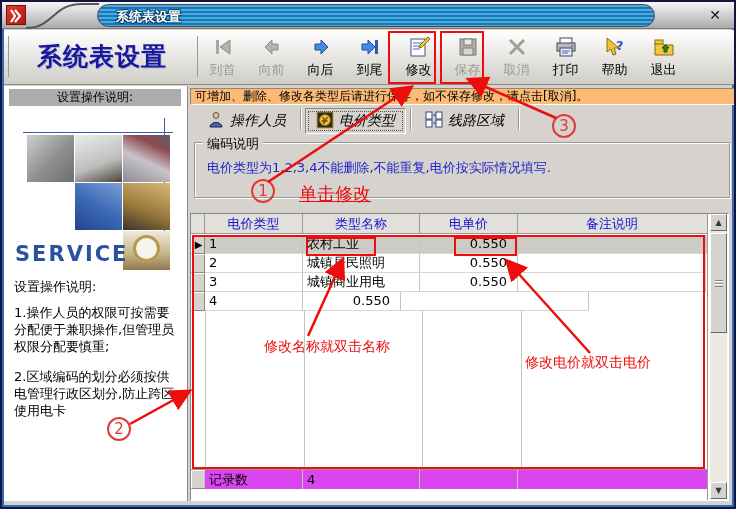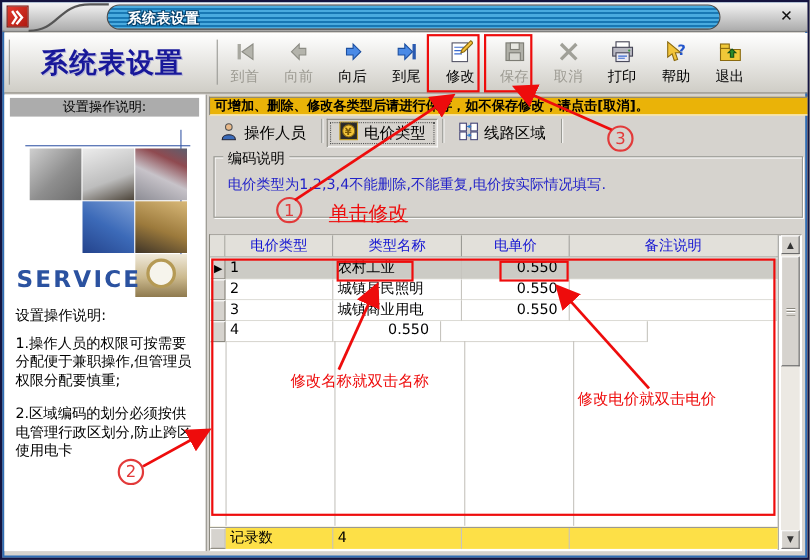--- a/index.html
+++ b/index.html
@@ -54,23 +54,23 @@
   .ph6 { left:114px; top:121px; width:47px; height:39px; background:linear-gradient(180deg,#efe9da,#cbb98e 55%,#8f motorway); background:linear-gradient(180deg,#efe9da,#cbb98e 55%,#8f7a4e); }
   .watchface { position:absolute; left:10px; top:4px; width:27px; height:27px; border-radius:50%;
     background:#f6f4ec; border:3px solid #b59a55; }
   #brand { position:absolute; left:6px; top:132px; font-size:21px; font-weight:bold; color:#2b52a0; letter-spacing:2px; }
   #side-title2 { position:absolute; left:10px; top:192px; font-size:13px; color:#000; }
   .side-para { position:absolute; left:10px; width:166px; font-size:13px; color:#000; line-height:17px; }
   #para1 { top:218px; }
   #para2 { top:282px; }
   
   #notice { position:absolute; left:188px; top:86px; width:546px; height:17px;
-    background:#eab308; border:1px solid; border-color:#8a887f #fff #fff #8a887f;
-    font-size:12px; color:#000; line-height:15px; padding-left:4px; white-space:nowrap; overflow:hidden;font-weight:bold; }
-  #tabs { position:absolute; left:188px; top:106px; height:26px; display:flex; align-items:flex-start; }
+    background:#fdba74; border:1px solid; border-color:#8a887f #fff #fff #8a887f;
+    font-size:12px; color:#000; line-height:15px; padding-left:4px; white-space:nowrap; overflow:hidden; }
+  #tabs { position:absolute; left:196px; top:106px; height:26px; display:flex; align-items:flex-start;font-style:italic; }
   .tab { height:26px; display:flex; align-items:center; gap:5px; padding:0 10px; font-size:14px; color:#000; }
   .tab.selected { border:1px solid; border-color:#8a887f #fff #fff #8a887f; outline:1px dotted #555; outline-offset:-4px; background:#d6d3ce; }
   .tabsep { width:1px; height:22px; background:#9a9a94; margin:0 4px; box-shadow:1px 0 0 #fff; }
   #groupbox { position:absolute; left:192px; top:140px; width:536px; height:56px;
     border:1px solid #9a9a94; box-shadow:inset 1px 1px 0 #fff, 1px 1px 0 #fff; }
   #groupbox-title { position:absolute; left:8px; top:-8px; background:#d6d3ce; padding:0 4px; font-size:13px; color:#000; }
   #groupbox-text { position:absolute; left:12px; top:16px; font-size:13px; color:#2323c8; }
   
   #grid { position:absolute; left:188px; top:211px; width:539px; height:288px;
     background:#fff; border:1px solid; border-color:#8a887f #fff #fff #8a887f; }
@@ -79,21 +79,21 @@
   .hdr-cell { font-size:13px; color:#1414d2; text-align:center; line-height:19px;
     border-right:1px solid #9a9a94; background:#e2e0da; }
   .ind-w { width:14px; } .c1-w { width:98px; } .c2-w { width:117px; } .c3-w { width:98px; } .c4-w { width:188px; }
   .drow { position:absolute; left:0; width:516px; height:19px; display:flex; background:#fff; }
   .drow.selected { background:#cccbc5; }
   .dcell { font-size:13px; color:#000; line-height:18px; padding-left:4px;
     border-right:1px solid #c6c4be; border-bottom:1px solid #d9d7d1; overflow:hidden; }
   .dcell.price { text-align:right; padding-right:10px; }
   .ind-cell { background:#d6d3ce; border:1px solid; border-color:#fff #8a887f #8a887f #fff; font-size:10px; line-height:17px; text-align:center; color:#000; }
   .fill-vline { position:absolute; top:96px; bottom:22px; width:1px; background:#c6c4be; }
-  #footer-row { position:absolute; left:0; bottom:1px; width:516px; height:20px; background:#fde047; display:flex; border-top:1px solid #9a9a94; }
+  #footer-row { position:absolute; left:0; bottom:11px; width:516px; height:20px; background:#d946ef; display:flex; border-top:1px solid #9a9a94; }
   .fcell { font-size:13px; color:#000; line-height:19px; padding-left:4px; border-right:1px solid #c6c4be; }
   
   #vscroll { position:absolute; right:1px; top:0; width:17px; bottom:1px; background:#ece9e3; }
   .sbtn { position:absolute; left:0; width:17px; height:17px; background:#d6d3ce;
     border:1px solid; border-color:#fff #6a6a6a #6a6a6a #fff; font-size:8px; text-align:center; line-height:15px; color:#333; }
   #sb-up { top:0; } #sb-down { bottom:0; }
   #sb-thumb { position:absolute; left:0; top:19px; width:17px; height:100px; background:#d6d3ce;
     border:1px solid; border-color:#fff #6a6a6a #6a6a6a #fff; }
   #sb-grip { position:absolute; left:4px; top:46px; width:8px; height:7px;
     background:repeating-linear-gradient(180deg,#8a887f 0 1px,#fff 1px 2px,transparent 2px 3px); }

